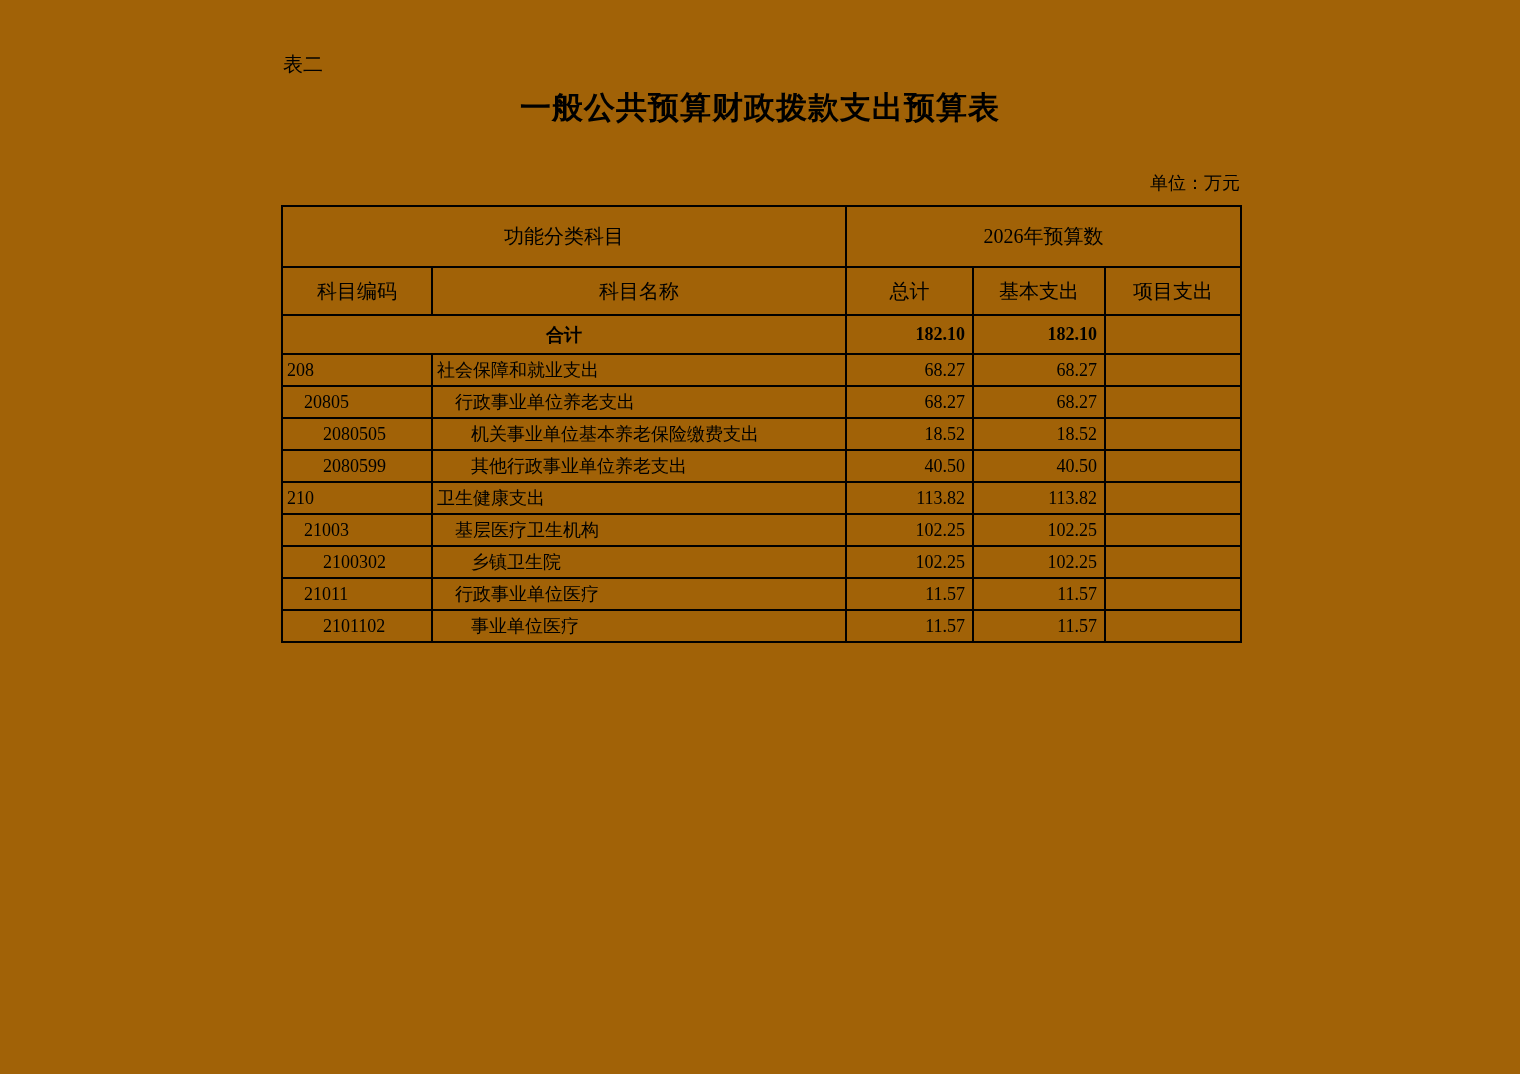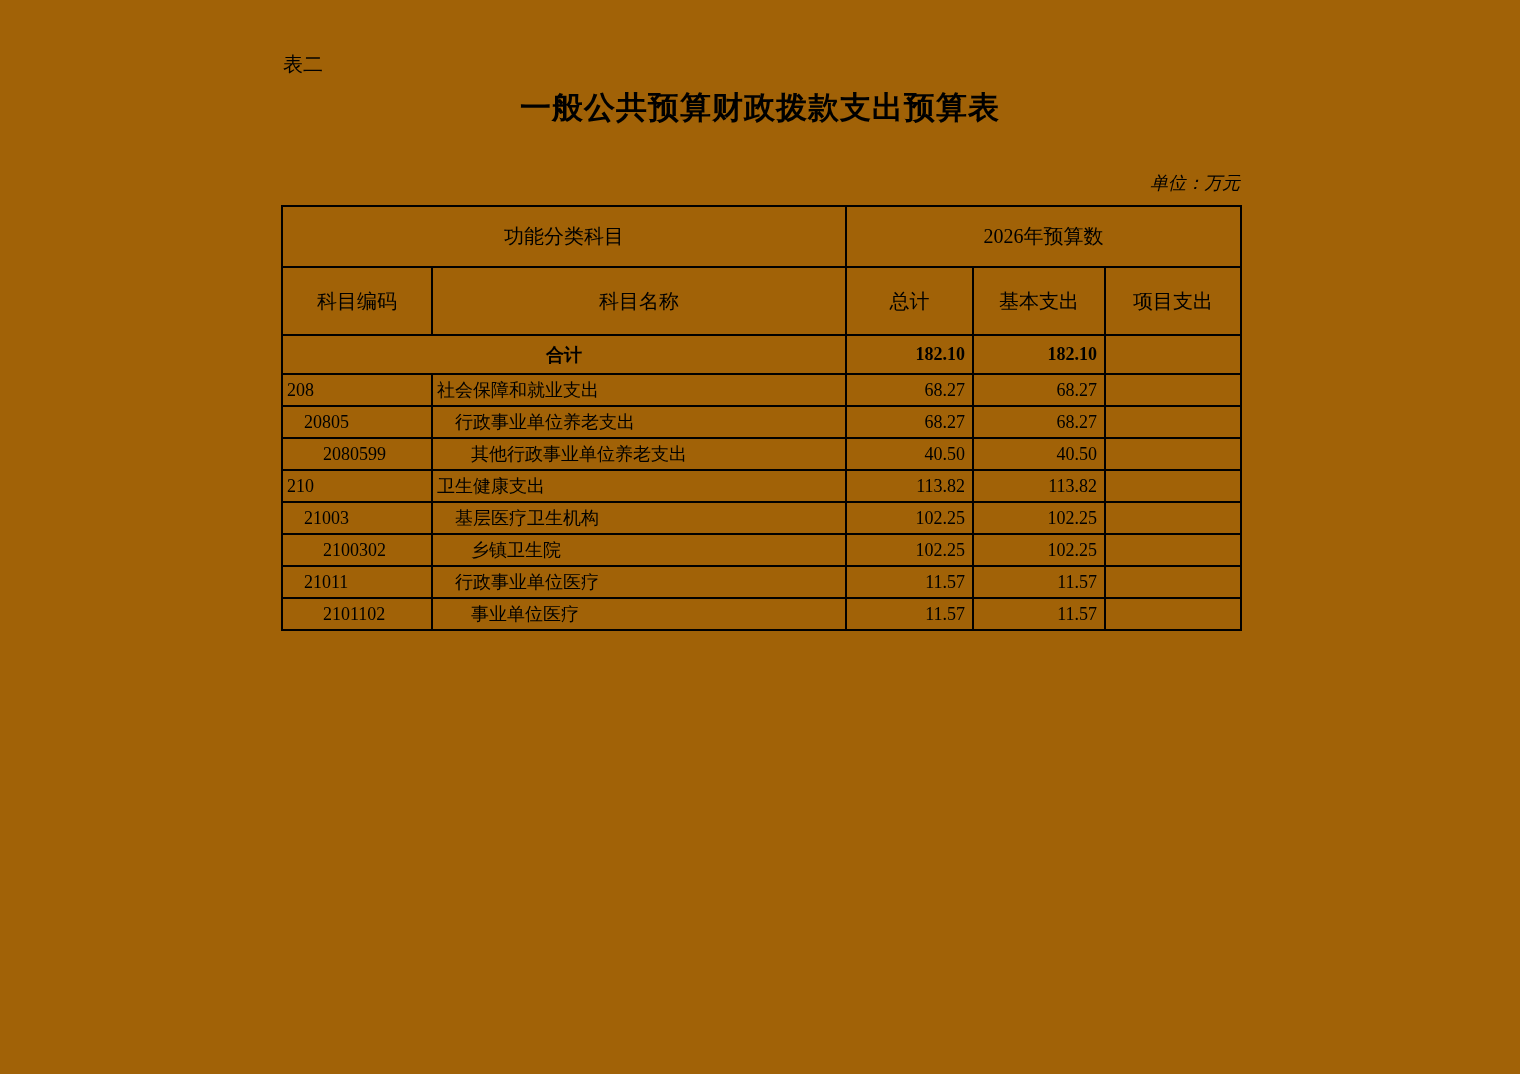--- a/index.html
+++ b/index.html
@@ -36,41 +36,40 @@
     line-height: 1;
   }
   .unit-note {
     position: absolute;
     left: 281px;
     top: 174px;
     width: 959px;
     text-align: right;
     font-size: 18px;
     line-height: 1;
-    font-style: italic;
   }
   table.budget-table {
     position: absolute;
     left: 281px;
     top: 205px;
     width: 959px;
     border-collapse: collapse;
     table-layout: fixed;
   }
   .budget-table th,
   .budget-table td {
     border: 2px solid #000000;
     padding: 0;
     font-weight: normal;
     font-size: 18px;
     overflow: hidden;
     white-space: nowrap;
   }
   tr.header-group-row { height: 61px; }
-  tr.header-cols-row  { height: 68px; }
+  tr.header-cols-row  { height: 48px; }
   tr.total-row        { height: 39px; }
   tr.data-row         { height: 32px; }
   .budget-table th {
     text-align: center;
     font-size: 20px;
   }
   .budget-table td.num {
     text-align: right;
     padding-right: 7px;
   }
@@ -134,20 +133,27 @@
       <td class="num"></td>
     </tr>
         <tr class="data-row lvl2">
       <td class="code">20805</td>
       <td class="name">行政事业单位养老支出</td>
       <td class="num">68.27</td>
       <td class="num">68.27</td>
       <td class="num"></td>
     </tr>
         <tr class="data-row lvl3">
+      <td class="code">2080505</td>
+      <td class="name">机关事业单位基本养老保险缴费支出</td>
+      <td class="num">18.52</td>
+      <td class="num">18.52</td>
+      <td class="num"></td>
+    </tr>
+        <tr class="data-row lvl3">
       <td class="code">2080599</td>
       <td class="name">其他行政事业单位养老支出</td>
       <td class="num">40.50</td>
       <td class="num">40.50</td>
       <td class="num"></td>
     </tr>
         <tr class="data-row lvl1">
       <td class="code">210</td>
       <td class="name">卫生健康支出</td>
       <td class="num">113.82</td>

